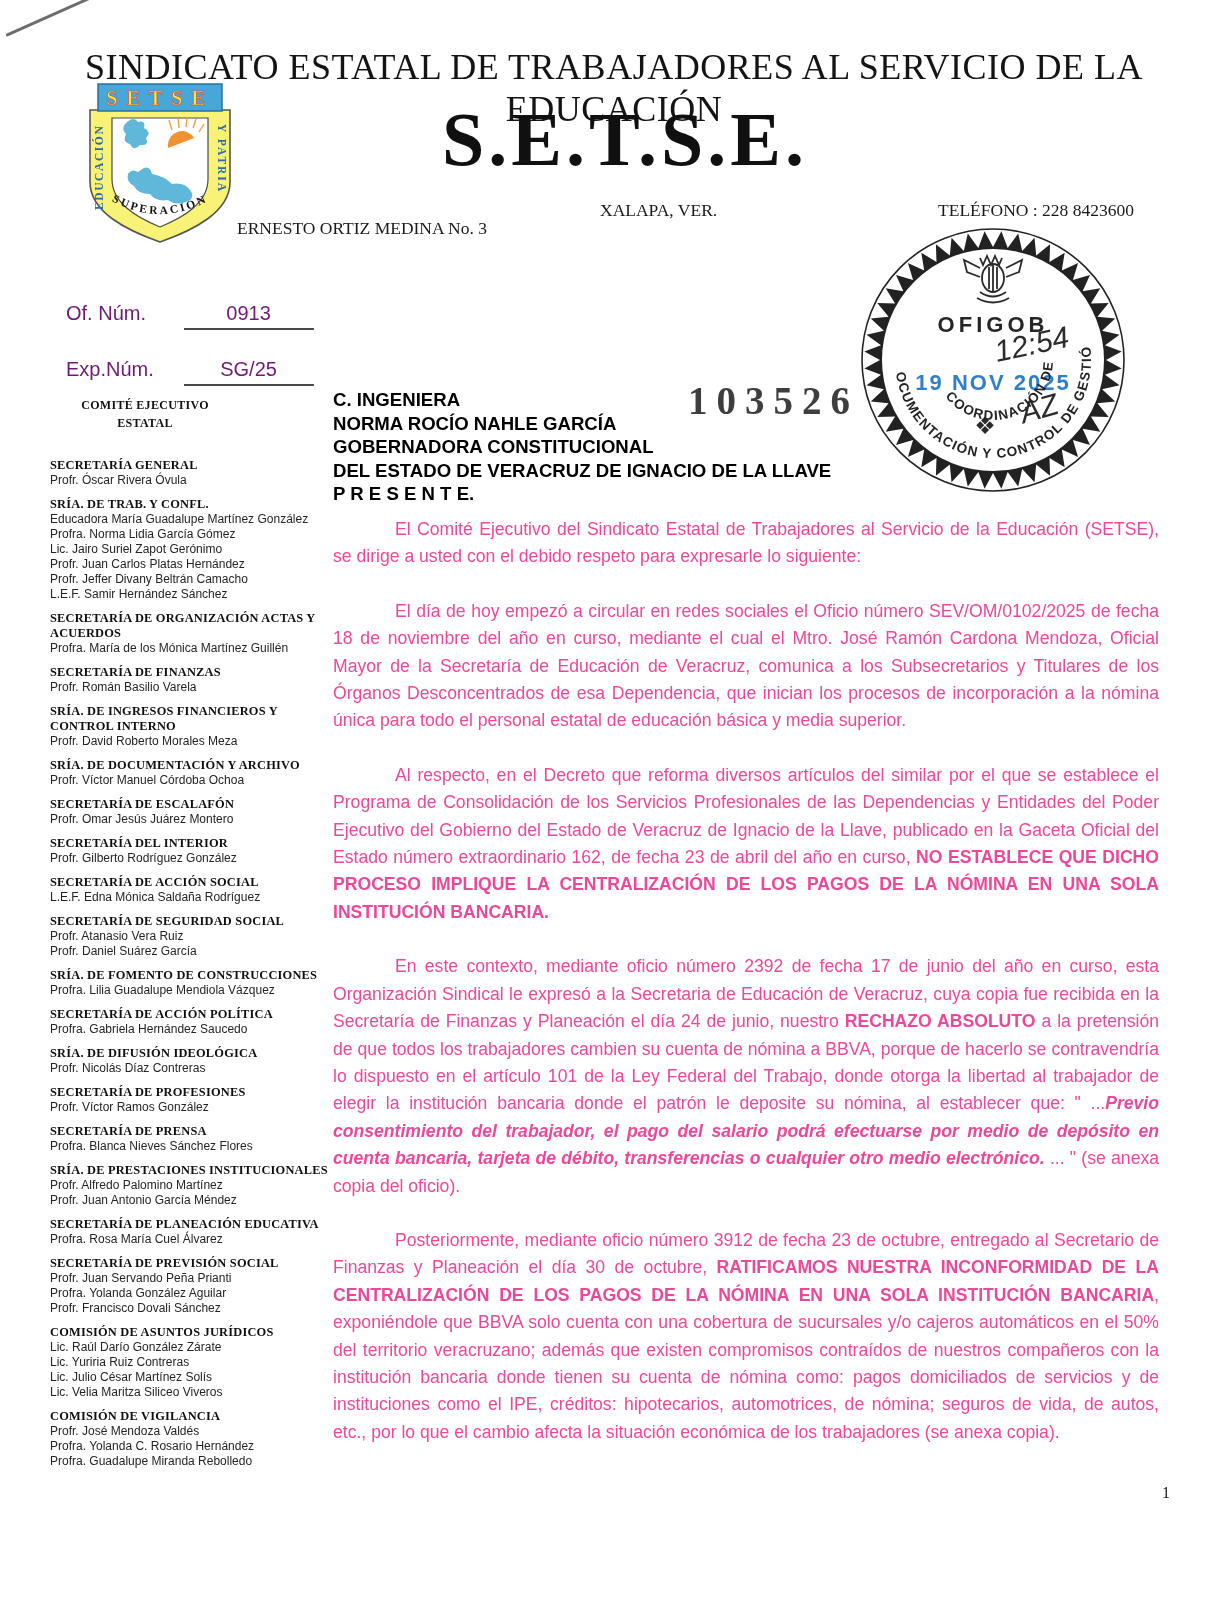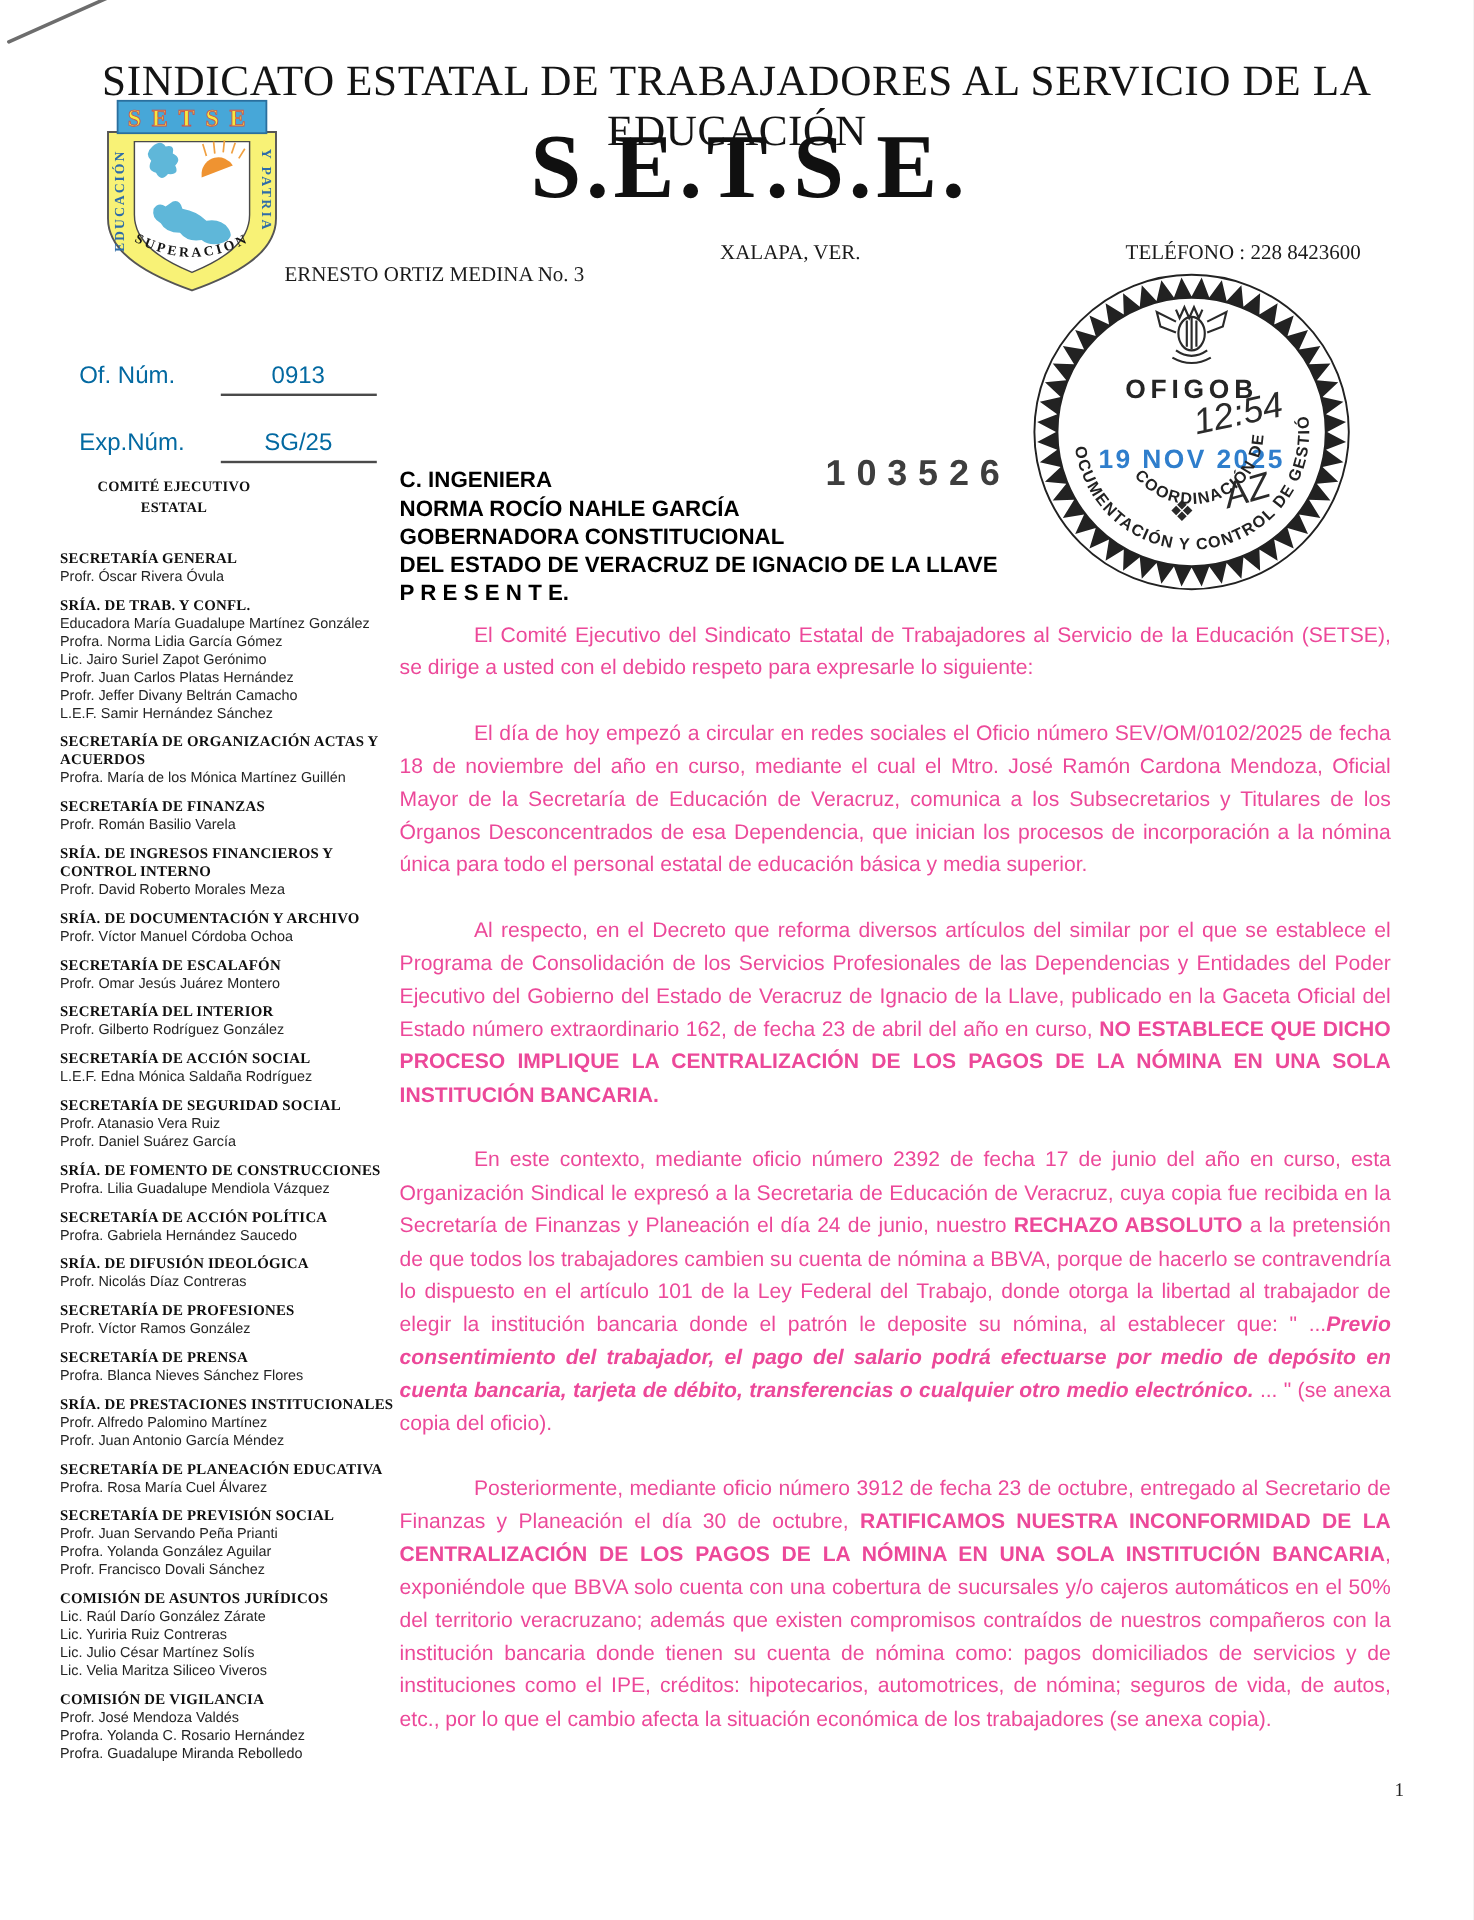--- a/index.html
+++ b/index.html
@@ -16,21 +16,21 @@
   .acronym{position:absolute;left:120px;top:96px;width:1010px;text-align:center;
            font-family:"Liberation Serif",serif;font-weight:bold;font-size:76px;letter-spacing:4px;color:#101010;}
   .logo{position:absolute;left:72px;top:82px;}
   .address-row{position:absolute;left:0;top:200px;width:100%;height:26px;
                font-family:"Liberation Serif",serif;font-size:17.5px;color:#1a1a1a;}
   .addr-street{position:absolute;left:237px;top:18px;}
   .addr-city{position:absolute;left:600px;top:0;}
   .addr-phone{position:absolute;left:938px;top:0;}
 
   
-  .ref-row{position:absolute;left:66px;font-size:20px;color:#0369a1;}
+  .ref-row{position:absolute;left:66px;font-size:20px;color:#701a75;}
   .ref-row .lbl{display:inline-block;width:112px;}
   .ref-row .val{display:inline-block;min-width:118px;text-align:center;
                 border-bottom:2px solid #4a4a4a;padding:0 6px 3px;}
   .ref-of{top:302px;}
   .ref-exp{top:358px;}
 
   
   .committee-title{position:absolute;left:40px;top:396px;width:210px;text-align:center;
                    font-family:"Liberation Serif",serif;font-weight:bold;font-size:12px;
                    line-height:18px;color:#101010;letter-spacing:.3px;}
@@ -44,22 +44,22 @@
   .recipient{position:absolute;left:333px;top:388px;width:580px;}
   .recipient-line{font-weight:bold;font-size:18.6px;line-height:23.6px;color:#000000;}
   .letter-body{position:absolute;left:333px;top:516px;width:826px;}
   .para{margin:0 0 27px 0;text-indent:62px;text-align:justify;
         font-size:17.6px;line-height:27.4px;color:#ec4899;}
   .seg-normal{font-weight:normal;}
   .seg-bold{font-weight:bold;}
   .seg-bolditalic{font-weight:bold;font-style:italic;}
 
   
-  .folio{position:absolute;left:688px;top:378px;font-family:Liberation Sans, sans-serif;
-         font-weight:bold;font-size:30px;letter-spacing:9px;color:#2e2e2e;opacity:.92;}
+  .folio{position:absolute;left:688px;top:378px;font-family:Liberation Serif, serif;
+         font-weight:bold;font-size:39px;letter-spacing:9px;color:#2e2e2e;opacity:.92;}
 
   
   .stamp{position:absolute;left:845px;top:218px;}
   .stamp text{font-family:"Liberation Sans",sans-serif;}
   .st-office{font-weight:bold;font-size:22px;letter-spacing:4px;fill:#252525;}
   .st-hand{font-style:italic;font-size:30px;fill:#2b2b2b;}
   .st-date{font-weight:bold;font-size:22px;letter-spacing:2px;fill:#2f7ecc;}
   .st-arc{font-weight:bold;font-size:13.5px;letter-spacing:1.2px;fill:#222;}
   .st-diamond{font-size:24px;fill:#2a2a2a;}
 

